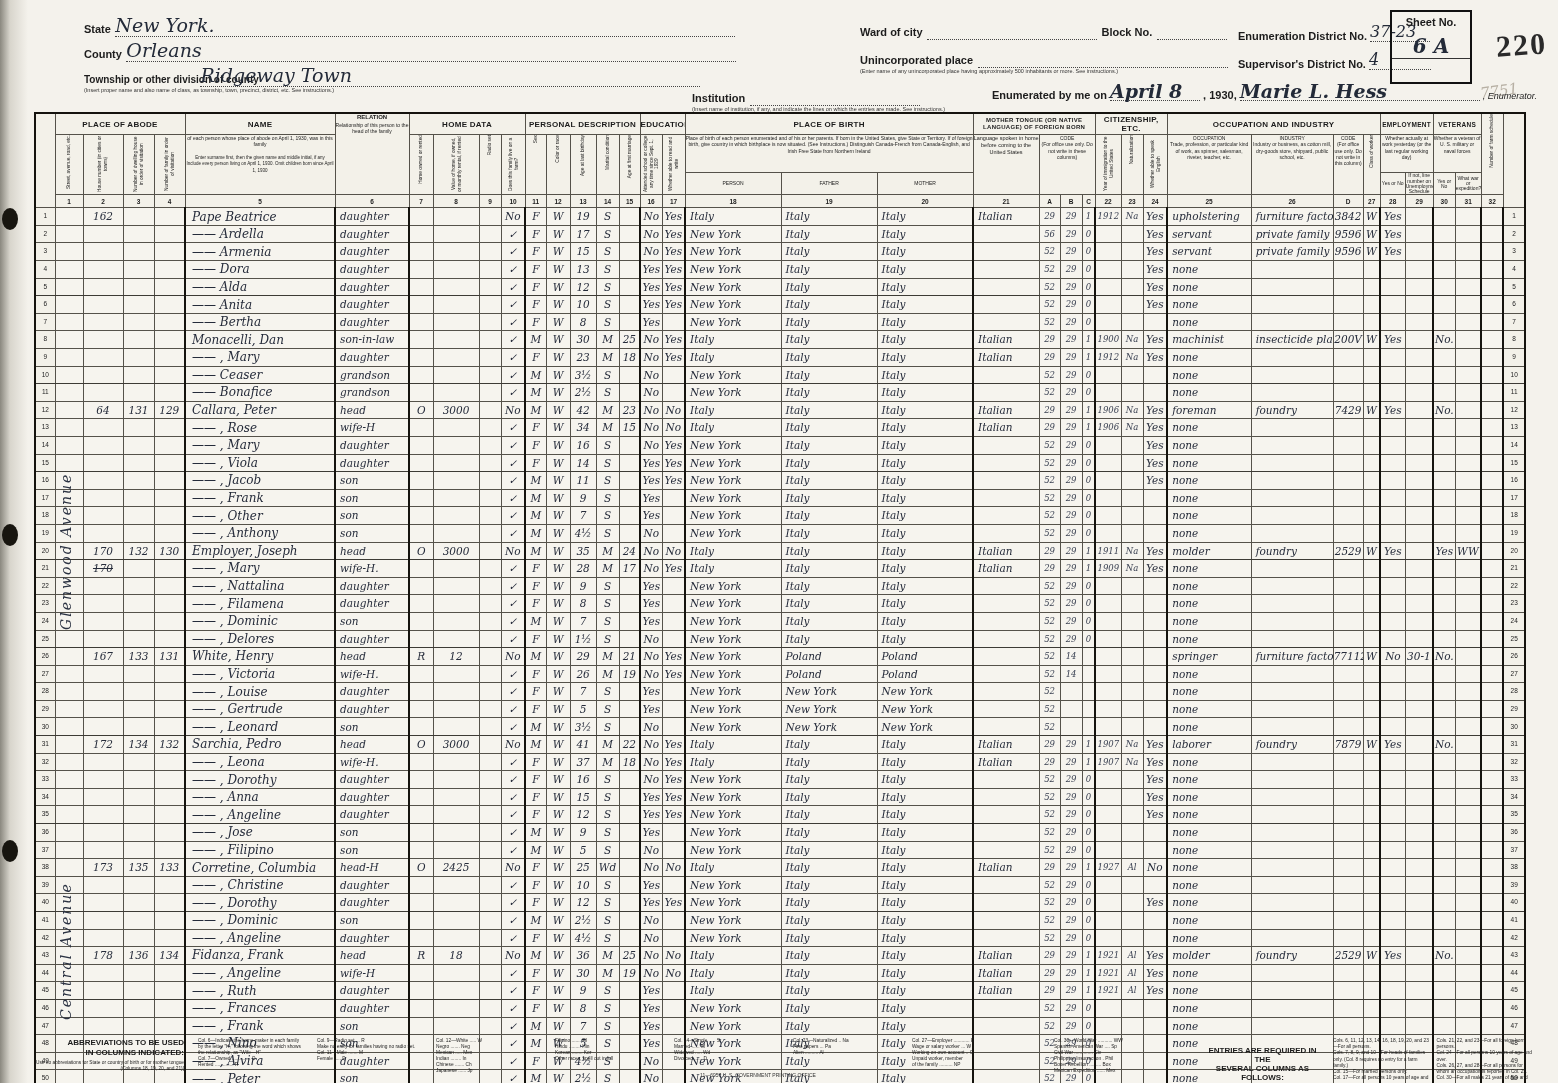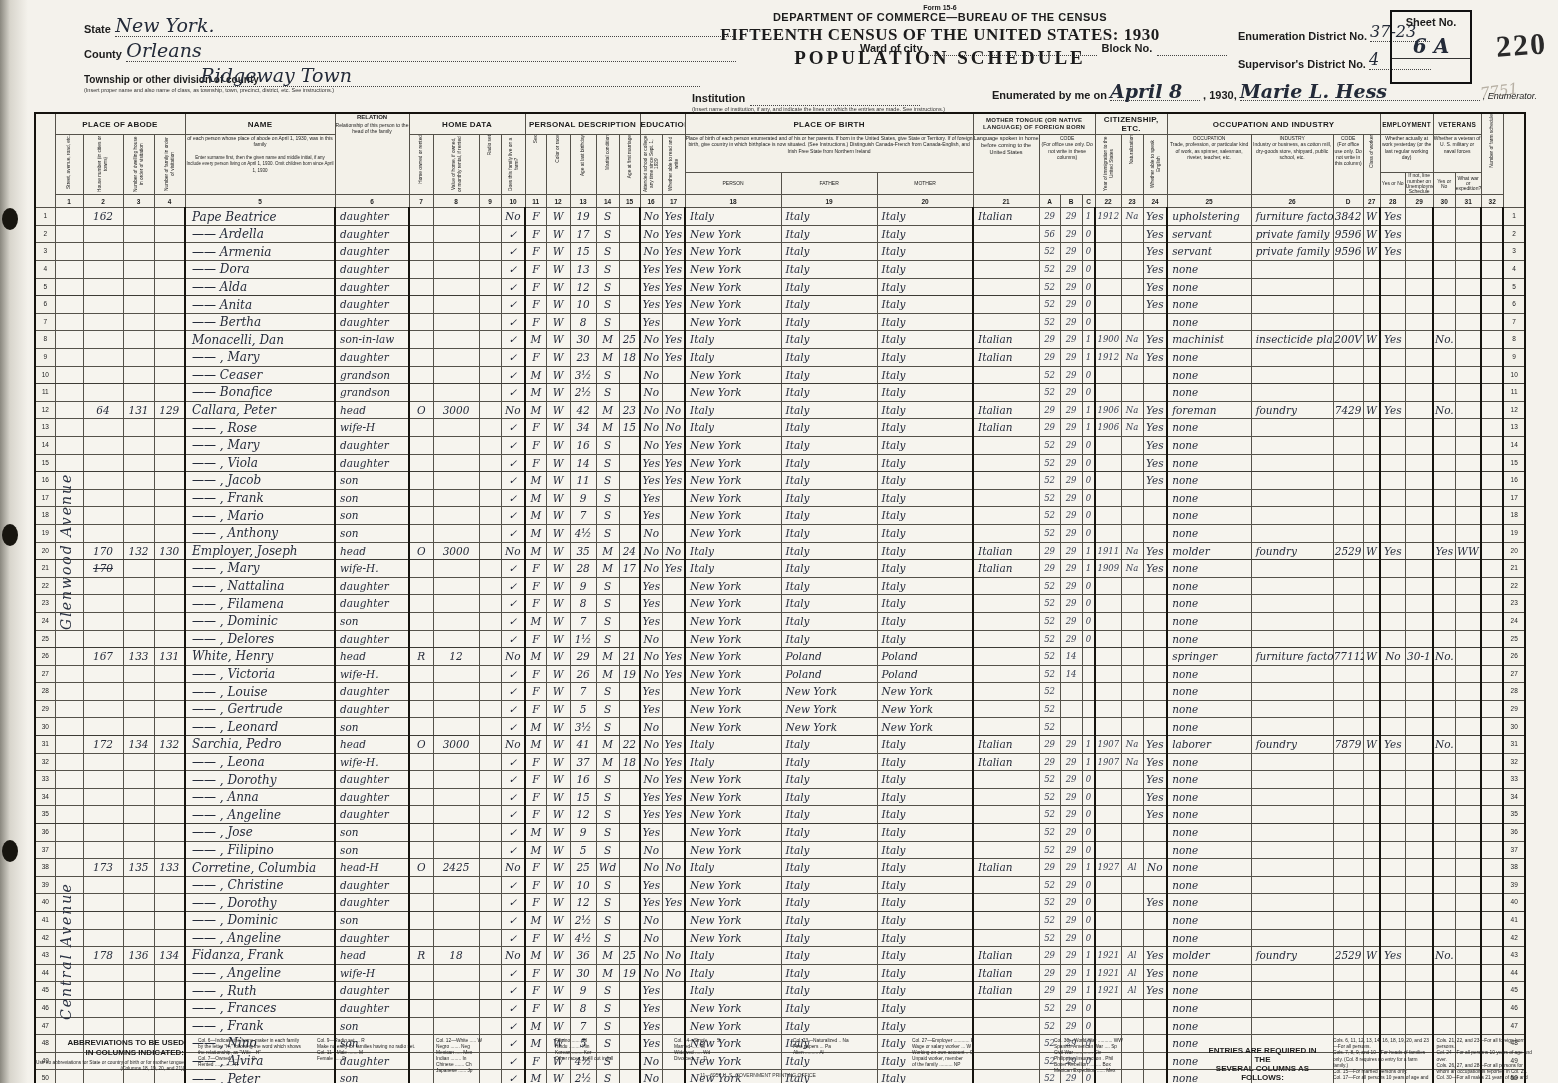--- a/index.html
+++ b/index.html
@@ -99,34 +99,33 @@
       <span class="fill" style="width:610px"><span class="hw hw-big">Orleans</span></span>
     </div>
     <div class="row">
       <span class="lbl" style="display:inline-block;width:112px;line-height:1.1;font-size:10px">Township or other division of county</span>
       <span class="fill" style="width:500px"><span class="hw hw-big">Ridgeway Town</span></span>
       <div class="instr">(Insert proper name and also name of class, as township, town, precinct, district, etc.  See instructions.)</div>
     </div>
   </div>
 
   <div class="hdr-mid">
-    <div class="row" style="margin-top:20px">
+    <div class="row" style="margin-top:4px">
       <span class="lbl">Ward of city</span>
       <span class="fill" style="width:170px"></span>
       <span class="lbl">Block No.</span>
       <span class="fill" style="width:70px"></span>
     </div>
+    <div class="row" style="margin-top:10px">
+      <span class="lbl">Unincorporated place</span>
+      <span class="fill" style="width:250px"></span>
+      <div class="instr">(Enter name of any unincorporated place having approximately 500 inhabitants or more.  See instructions.)</div>
+    </div>
   </div>
 
-  <div class="hdr-center">
-    <div class="form-no">Form 15-6</div>
-    <div class="dept">DEPARTMENT OF COMMERCE—BUREAU OF THE CENSUS</div>
-    <div class="census-t">FIFTEENTH CENSUS OF THE UNITED STATES:  1930</div>
-    <div class="sched-t">POPULATION SCHEDULE</div>
-  </div>
 
   <div class="hdr-right">
     <div style="margin-bottom:8px">
       <span class="lbl">Enumeration District No.</span>
       <span class="fill" style="width:60px"><span class="hw" style="font-size:16px">37-23</span></span>
     </div>
     <div>
       <span class="lbl">Supervisor's District No.</span>
       <span class="fill" style="width:62px"><span class="hw" style="font-size:16px">4</span></span>
     </div>
@@ -979,21 +978,21 @@
         <td class="c ge"></td>
         <td class="c ge"></td>
         <td class="num">17</td>
       </tr>
       <tr>
         <td class="num">18</td>
         <td class="l"></td>
         <td class="c"></td>
         <td class="c"></td>
         <td class="c ge"></td>
-        <td class="name ge">—— , Mario</td>
+        <td class="name ge">—— , Other</td>
         <td class="l ge">son</td>
         <td class="c"></td>
         <td class="c"></td>
         <td class="c"></td>
         <td class="c ge">✓</td>
         <td class="c">M</td>
         <td class="c">W</td>
         <td class="c">7</td>
         <td class="c">S</td>
         <td class="c ge"></td>

